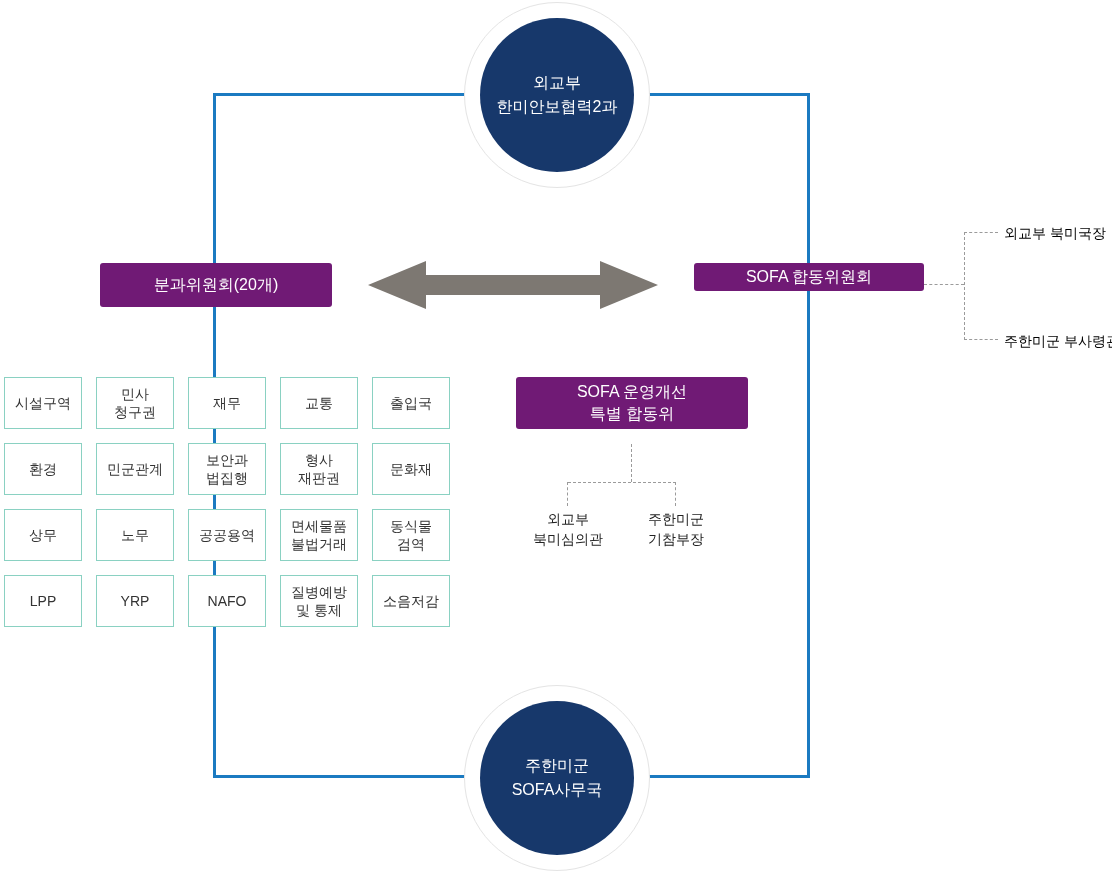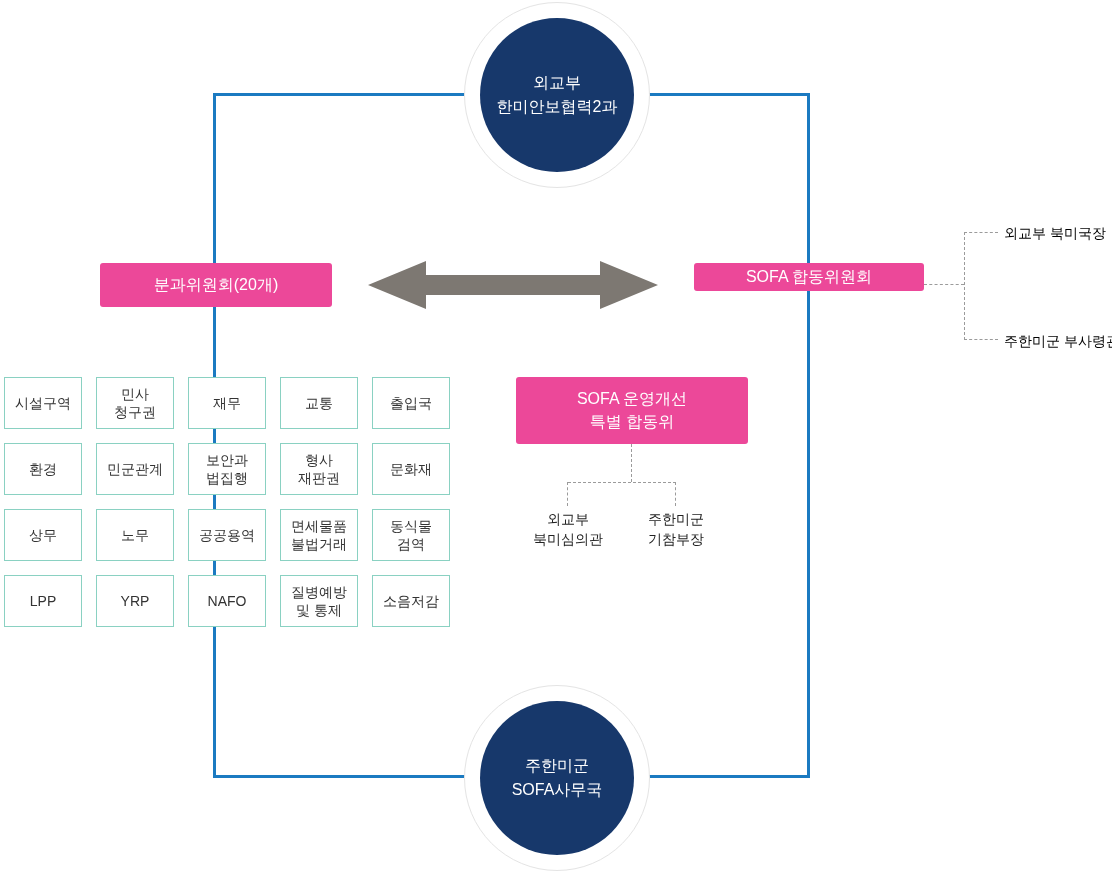--- a/index.html
+++ b/index.html
@@ -16,26 +16,26 @@
   .circle-outer { position:absolute; width:186px; height:186px; border-radius:50%;
                   background:#fff; border:1px solid #e4e4e4;
                   display:flex; align-items:center; justify-content:center; z-index:3; }
   .circle-inner { width:154px; height:154px; border-radius:50%; background:#17386b;
                   color:#fff; display:flex; align-items:center; justify-content:center;
                   text-align:center; font-size:16px; line-height:1.5; white-space:pre-line; }
   .circle-top { left:464px; top:2px; }
   .circle-bottom { left:464px; top:685px; }
 
   
-  .bluebox { position:absolute; background:#ec4899; color:#fff; border-radius:3px;
+  .bluebox { position:absolute; background:#701a75; color:#fff; border-radius:3px;
              display:flex; align-items:center; justify-content:center; text-align:center;
              font-size:16px; line-height:1.4; white-space:pre-line; z-index:3; }
   .box-left   { left:100px; top:263px; width:232px; height:44px; }
   .box-right  { left:694px; top:263px; width:230px; height:28px; }
-  .box-special{ left:516px; top:377px; width:232px; height:67px; }
+  .box-special{ left:516px; top:377px; width:232px; height:52px; }
 
   
   .arrow { position:absolute; left:368px; top:258px; z-index:2; }
 
   
   .dash-h { position:absolute; border-top:1px dashed #9b9b9b; z-index:2; }
   .dash-v { position:absolute; border-left:1px dashed #9b9b9b; z-index:2; }
 
   
   .side-label { position:absolute; font-size:14px; color:#000000; white-space:nowrap; z-index:3; }

